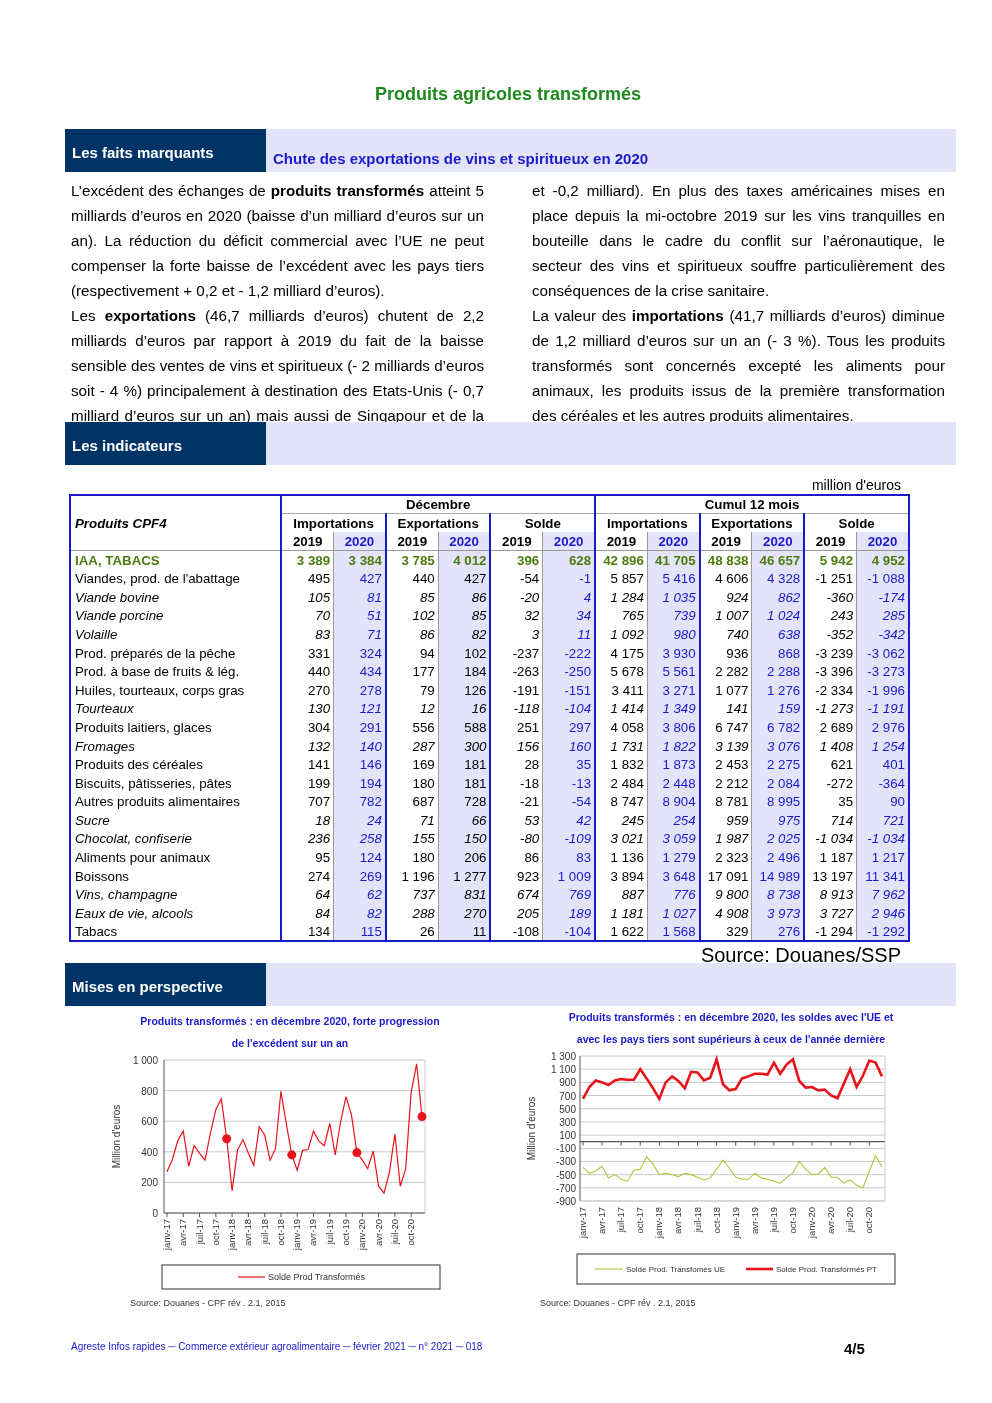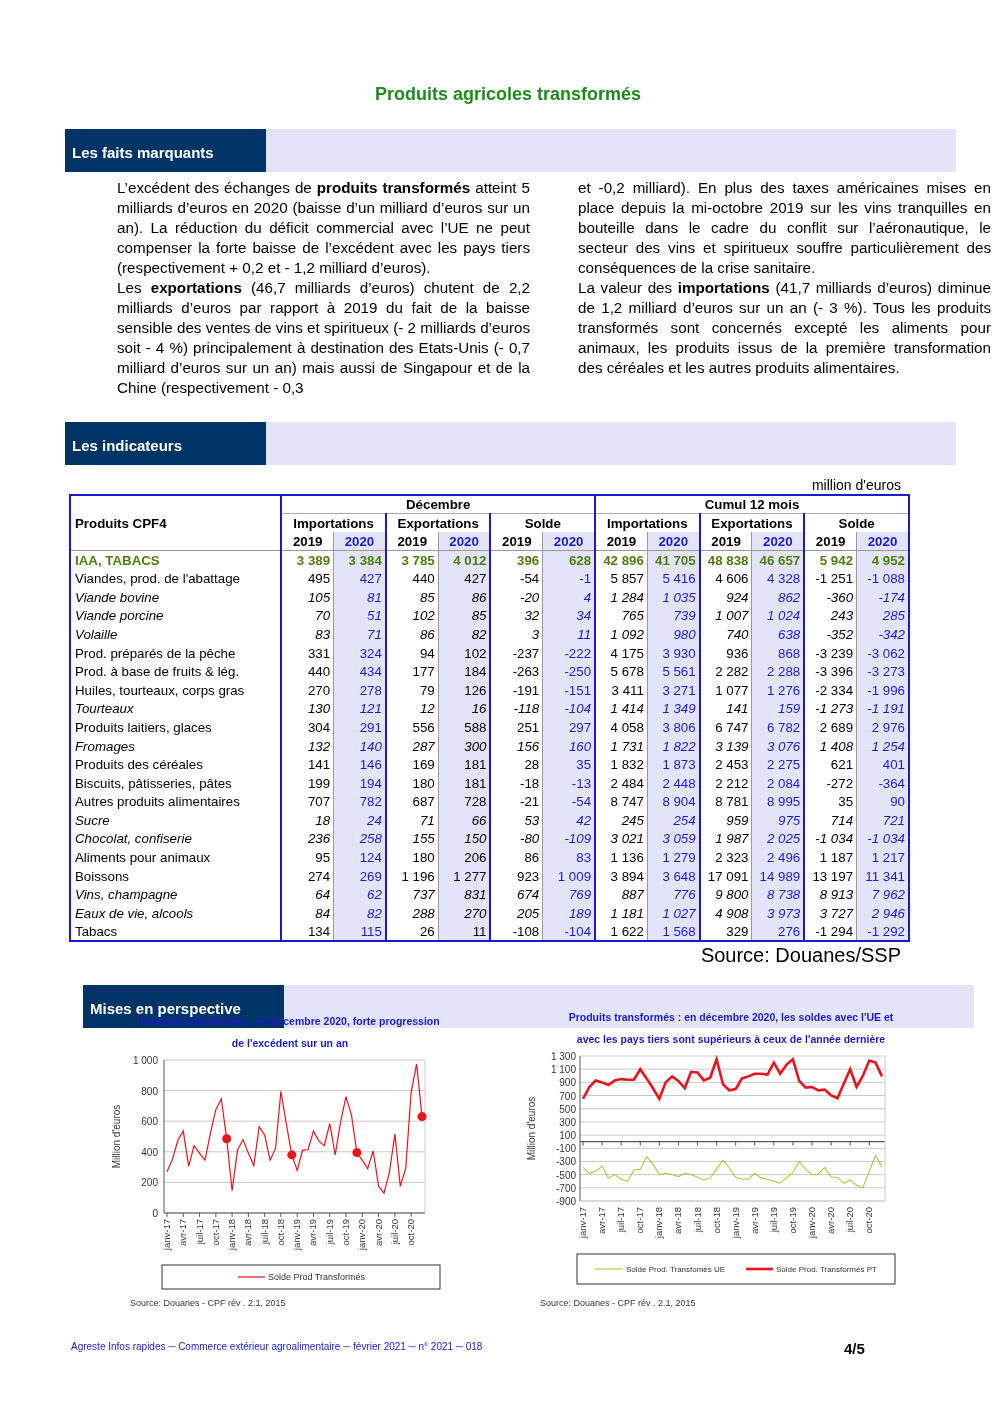--- a/index.html
+++ b/index.html
@@ -1,21 +1,21 @@
 <!DOCTYPE html>
 <html><head>
 <meta charset="utf-8">
 <style>
   * { box-sizing: border-box; margin: 0; padding: 0; }
   body { width: 992px; height: 1403px; background: #ffffff; font-family: "Liberation Sans", sans-serif; color: #000; position: relative; overflow: hidden; }
   .page-title { position: absolute; top: 84px; left: 0; width: 1016px; text-align: center; color: #1e8a1e; font-weight: bold; font-size: 18px; }
   .section-bar { position: absolute; left: 65px; width: 891px; height: 43px; background: #e3e3fa; }
   .section-bar .label { position: absolute; left: 0; top: 0; width: 201px; height: 43px; background: #003366; color: #fff; font-weight: bold; font-size: 15px; padding: 15px 0 0 7px; }
   .section-bar .subtitle { position: absolute; left: 208px; top: 21px; color: #1a1acc; font-weight: bold; font-size: 15px; }
-  .text-col { position: absolute; top: 178px; font-size: 15.2px; line-height: 20px; text-align: justify; margin-left: 46px; }
+  .text-col { position: absolute; top: 178px; font-size: 15.2px; line-height: 25px; text-align: justify; }
   .text-col p { margin: 0; }
   .unit-label { position: absolute; top: 477px; right: 91px; font-size: 14px; }
   table.indic { position: absolute; left: 69px; top: 494px; width: 841px; border-collapse: collapse; font-size: 13.3px; border: 2px solid #1a1acc; }
   table.indic td, table.indic th { height: 18.6px; padding: 0 3px; white-space: nowrap; }
   table.indic th { font-weight: bold; text-align: center; }
   table.indic td.num { text-align: right; width: 51px; }
   table.indic td.lab { text-align: left; width: 206px; padding-left: 4px; }
   table.indic td.lab.sub { font-style: italic; }
   table.indic tr.it td.num { font-style: italic; }
   .bL { border-left: 2px solid #1a1acc; }
@@ -31,41 +31,42 @@
   .footer { position: absolute; top: 1341px; left: 71px; color: #1a1acc; font-size: 10px; }
   .page-num { position: absolute; top: 1340px; left: 800px; font-size: 15px; font-weight: bold; margin-left: 44px; }
 </style>
 </head>
 <body>
 
 <div class="page-title">Produits agricoles transformés</div>
 
 <div class="section-bar" style="top:129px;">
   <div class="label">Les faits marquants</div>
+  <div class="subtitle">Chute des exportations de vins et spiritueux en 2020</div>
 </div>
 
 <div class="text-col" style="left:71px; width:413px;">
   <p><span>L’excédent des échanges de </span><b>produits transformés</b><span> atteint 5 milliards d’euros en 2020 (baisse d’un milliard d’euros sur un an). La réduction du déficit commercial avec l’UE ne peut compenser la forte baisse de l’excédent avec les pays tiers (respectivement + 0,2 et - 1,2 milliard d’euros).</span></p>
   <p><span>Les </span><b>exportations</b><span> (46,7 milliards d’euros) chutent de 2,2 milliards d’euros par rapport à 2019 du fait de la baisse sensible des ventes de vins et spiritueux (- 2 milliards d’euros soit - 4 %) principalement à destination des Etats-Unis (- 0,7 milliard d’euros sur un an) mais aussi de Singapour et de la Chine (respectivement - 0,3</span></p>
 </div>
 <div class="text-col" style="left:532px; width:413px;">
   <p><span>et -0,2 milliard). En plus des taxes américaines mises en place depuis la mi-octobre 2019 sur les vins tranquilles en bouteille dans le cadre du conflit sur l’aéronautique, le secteur des vins et spiritueux souffre particulièrement des conséquences de la crise sanitaire.</span></p>
   <p><span>La valeur des </span><b>importations</b><span> (41,7 milliards d’euros) diminue de 1,2 milliard d’euros sur un an (- 3 %). Tous les produits transformés sont concernés excepté les aliments pour animaux, les produits issus de la première transformation des céréales et les autres produits alimentaires.</span></p>
 </div>
 
 <div class="section-bar" style="top:422px;">
   <div class="label">Les indicateurs</div>
 </div>
 
 <div class="unit-label">million d'euros</div>
 
 <table class="indic" id="indic-table">
   <thead>
     <tr>
-      <th rowspan="3" style="text-align:left; padding-left:4px;">Produits CPF4</th>
+      <th rowspan="3" style="text-align:left; padding-left:4px;font-style:italic;">Produits CPF4</th>
       <th colspan="6" class="bL hB">Décembre</th>
       <th colspan="6" class="bL hB">Cumul 12 mois</th>
     </tr>
     <tr>
       <th colspan="2" class="bL">Importations</th>
       <th colspan="2" class="bL">Exportations</th>
       <th colspan="2" class="bL">Solde</th>
       <th colspan="2" class="bL">Importations</th>
       <th colspan="2" class="bL">Exportations</th>
       <th colspan="2" class="bL">Solde</th>
@@ -399,21 +400,21 @@
         <td class="num bL">329</td>
         <td class="num gL shade blue">276</td>
         <td class="num bL">-1 294</td>
         <td class="num gL shade blue">-1 292</td>
       </tr>
     </tbody>
 </table>
 
 <div class="source-table">Source: Douanes/SSP</div>
 
-<div class="section-bar" style="top:985px;margin-left:18px;">
+<div class="section-bar" style="top:963px;">
   <div class="label">Mises en perspective</div>
 </div>
 
 <div class="chart-title" style="left:140px; top:1010px; width:300px;">Produits transformés : en décembre 2020, forte progression de l'excédent sur un an</div>
 <svg class="chart-svg" id="chart1" style="left:100px; top:1040px;" width="350" height="255">
     <line x1="64" x2="325" y1="173" y2="173" stroke="#c8c8c8" stroke-width="1"></line>
     <text x="58" y="177" text-anchor="end" font-size="10" font-family="Liberation Sans, sans-serif" fill="#333">0</text>
     <line x1="64" x2="325" y1="142.4" y2="142.4" stroke="#c8c8c8" stroke-width="1"></line>
     <text x="58" y="146.4" text-anchor="end" font-size="10" font-family="Liberation Sans, sans-serif" fill="#333">200</text>
     <line x1="64" x2="325" y1="111.8" y2="111.8" stroke="#c8c8c8" stroke-width="1"></line>

